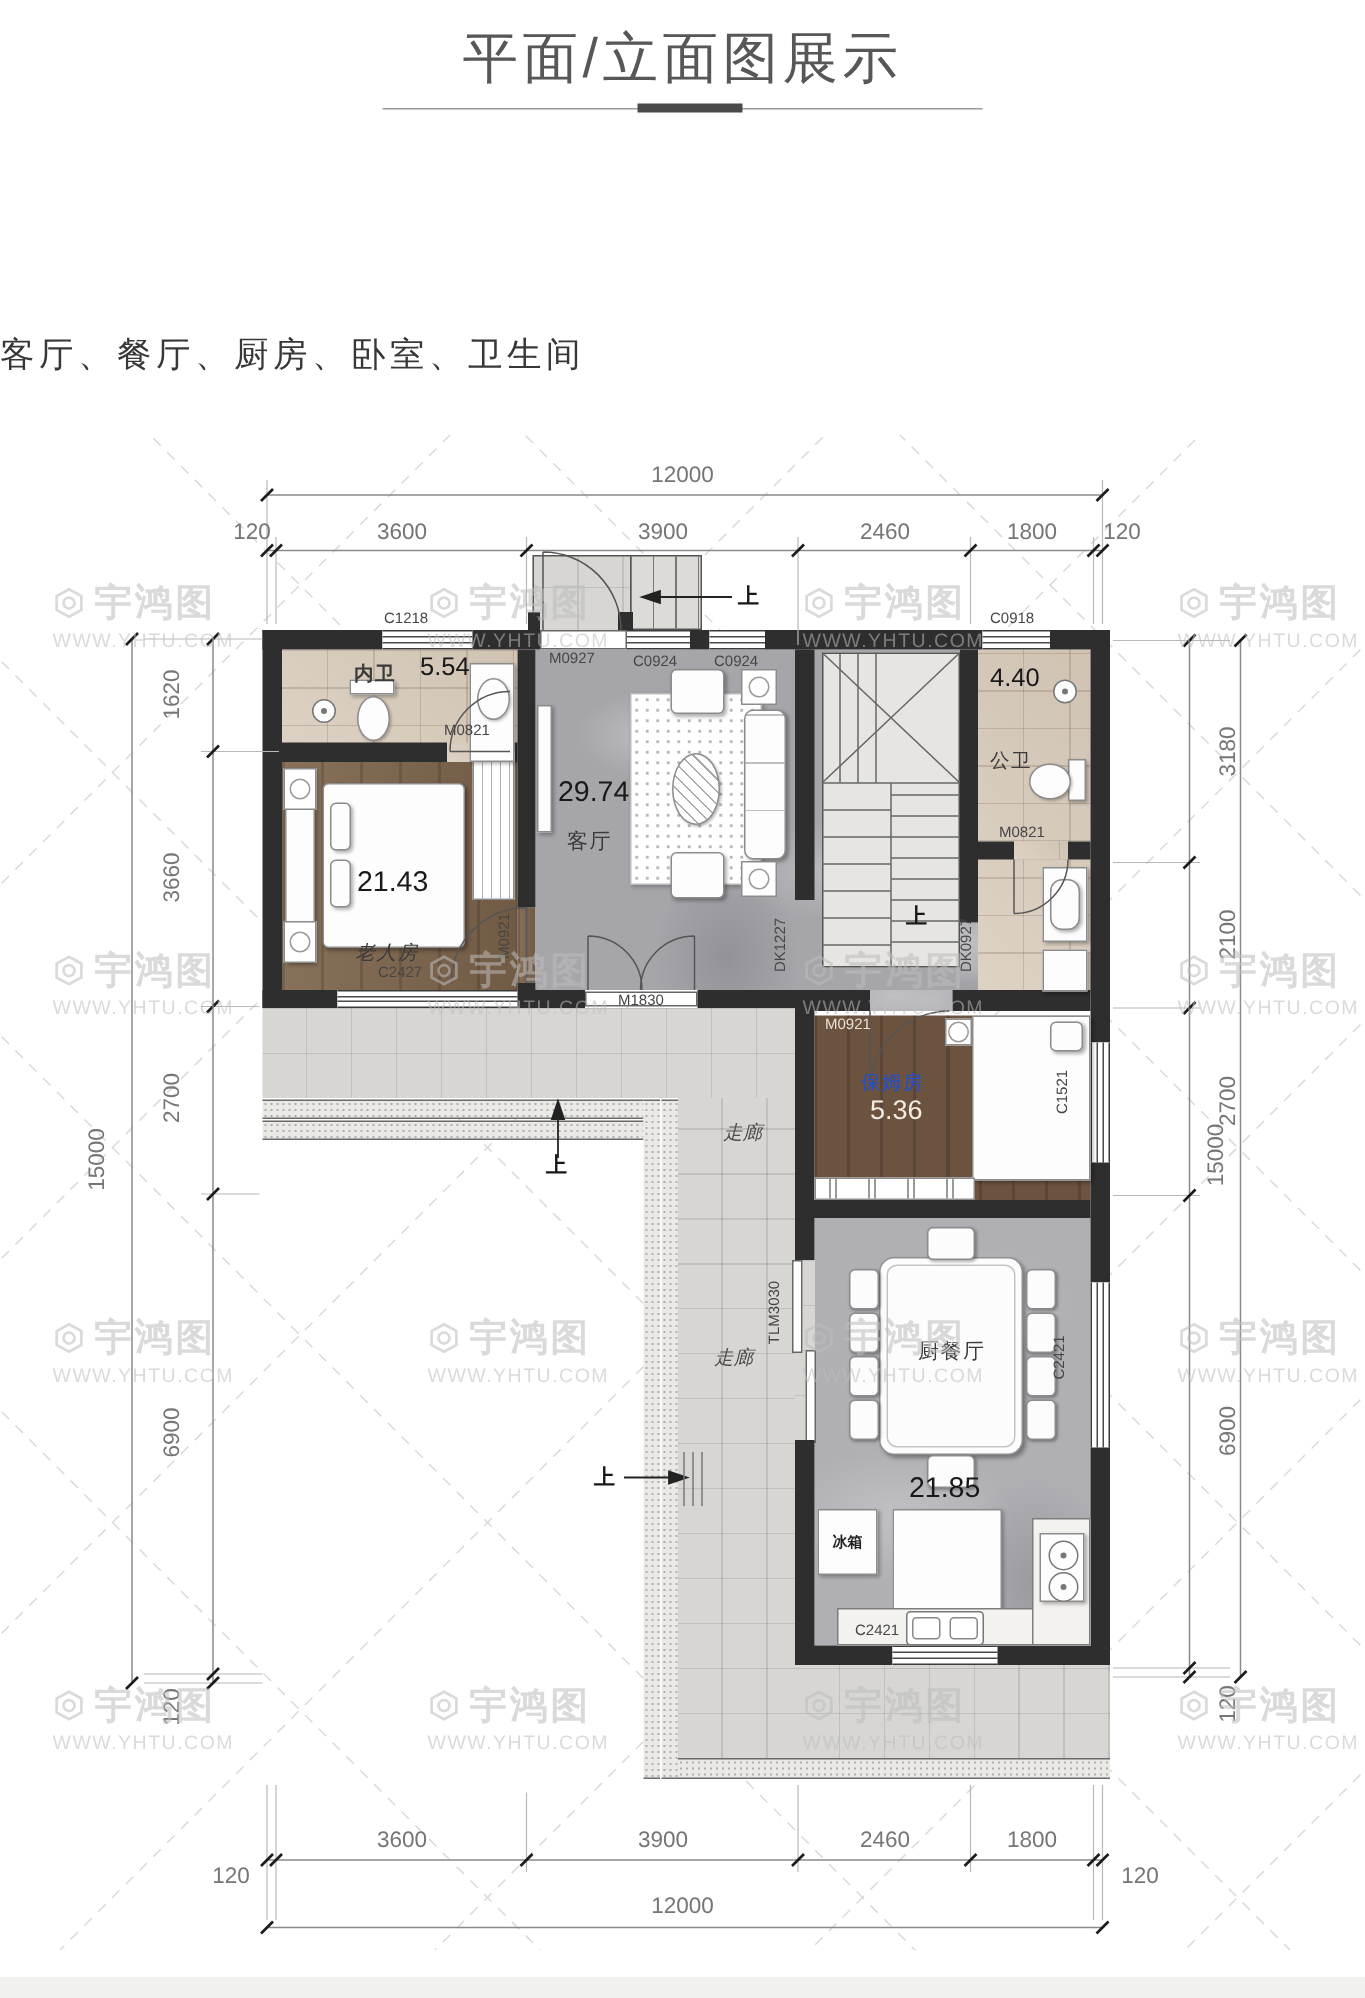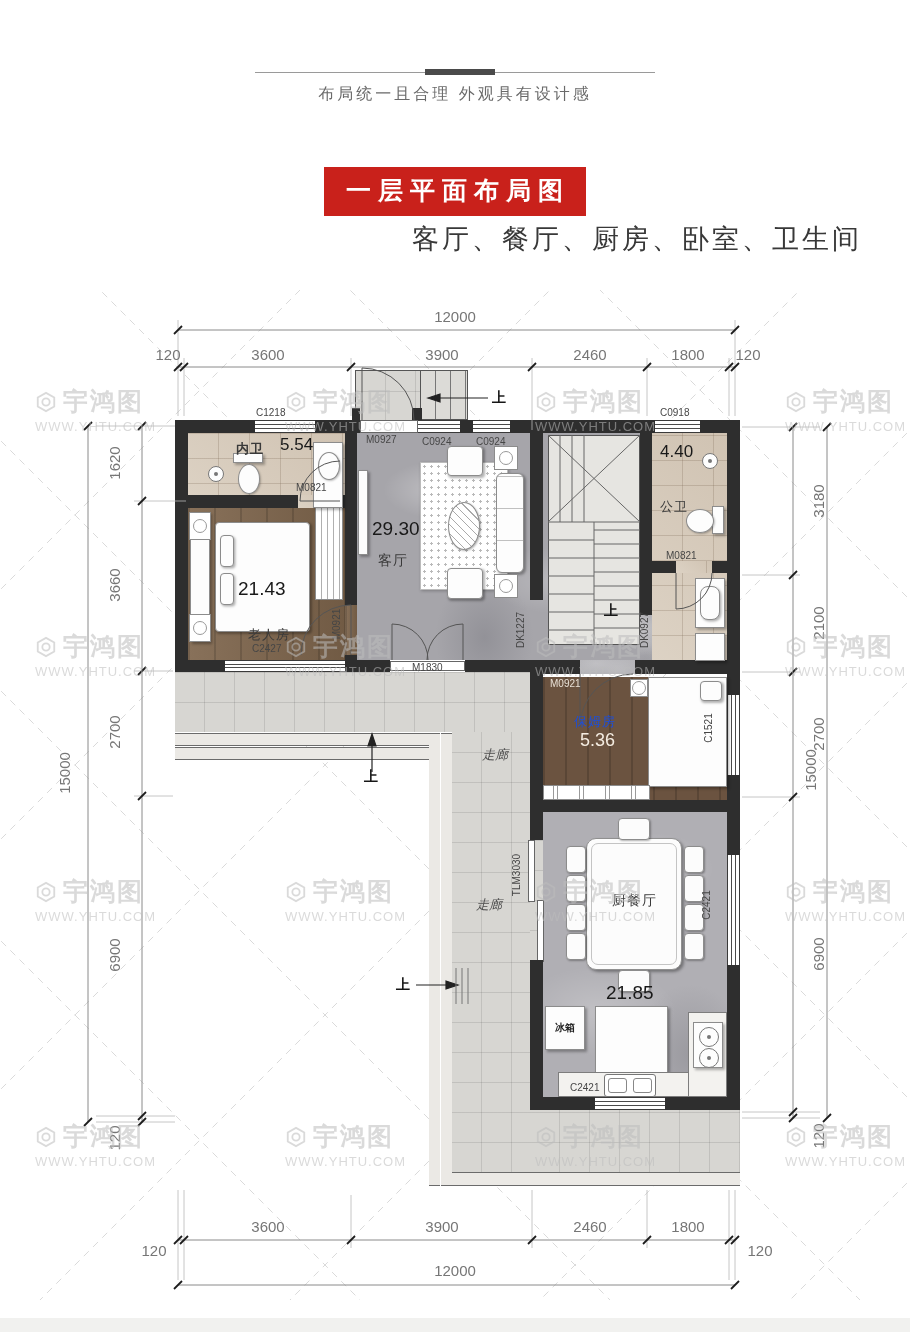--- a/index.html
+++ b/index.html
@@ -8,22 +8,22 @@
   
   .title{position:absolute;top:14px;left:0;width:910px;text-align:center;
          font-size:37px;color:#575757;letter-spacing:3px;}
   .divline{position:absolute;top:72px;left:255px;width:400px;border-top:1px solid #9a9a9a;}
   .divaccent{position:absolute;top:69px;left:425px;width:70px;height:6px;background:#4a4a4a;}
   .subtitle{position:absolute;top:84px;left:0;width:910px;text-align:center;
             font-size:16px;color:#6a6a6a;letter-spacing:3px;}
   .banner{position:absolute;top:167px;left:50%;transform:translateX(-50%);
           background:#c9211b;color:#fff;font-size:25px;font-weight:bold;letter-spacing:7px;
           padding:7px 16px 9px 22px;white-space:nowrap;}
-  .summary{position:absolute;top:221px;left:0;width:862px;text-align:right;
-           font-size:27px;color:#383838;letter-spacing:3px;}
+  .summary{position:absolute;top:221px;left:0;width:862px;text-align:left;
+           font-size:23px;color:#383838;letter-spacing:3px;}
   
   .plan{position:absolute;top:290px;left:0;width:910px;height:1010px;}
   .plan svg.deco{position:absolute;left:0;top:0;z-index:1;}
   .floors{z-index:2}.wallsL{z-index:3}.furnL{z-index:4}
   .plan svg.line{position:absolute;left:0;top:0;z-index:5;}
   .labels{z-index:6}
   .wmL{z-index:7;pointer-events:none;}
   .layer{position:absolute;left:0;top:0;width:100%;height:100%;}
   .wall{position:absolute;background:#2e2e2e;}
   .marble{position:absolute;background-color:#a6a5aa;background-image:
@@ -108,24 +108,23 @@
   .wm{position:absolute;width:170px;color:#bdbdbd;opacity:.55;}
   .wm-row{display:flex;align-items:center;gap:6px;font-size:25px;font-weight:bold;letter-spacing:2px;}
   .wm-url{font-size:13px;letter-spacing:1px;margin-top:1px;}
   .footer{position:absolute;top:1318px;left:0;width:910px;height:14px;background:#f1f1ef;}
 </style>
 </head>
 <body>
 
 <div class="stage">
 
+  <div class="title">平面/立面图展示</div>
   <div class="divline"></div>
   <div class="divaccent"></div>
-  <div class="subtitle">布局统一且合理  外观具有设计感</div>
-  <div class="banner">一层平面布局图</div>
   <div class="summary">客厅、餐厅、厨房、卧室、卫生间</div>
 
   <div class="plan">
 
     <svg class="deco" width="910" height="1010">
       <g stroke="#dadada" stroke-width="1" stroke-dasharray="7 6">
         <line x1="-100" y1="-700" x2="1200" y2="600"></line>
           <line x1="-100" y1="-450" x2="1200" y2="850"></line>
         <line x1="-100" y1="-200" x2="1200" y2="1100"></line>
           <line x1="-100" y1="50" x2="1200" y2="1350"></line>
@@ -394,24 +393,24 @@
       <div class="rarea" style="left:280px;top:145px;font-size:17px;">5.54</div>
       <div class="code" style="left:296px;top:192px;">M0821</div>
       <div class="code" style="left:366px;top:144px;">M0927</div>
       <div class="code" style="left:422px;top:146px;">C0924</div>
       <div class="code" style="left:476px;top:146px;">C0924</div>
       <div class="code" style="left:660px;top:117px;">C0918</div>
       <div class="rarea" style="left:660px;top:152px;font-size:17px;">4.40</div>
       <div class="rname" style="left:660px;top:208px;">公卫</div>
       <div class="code" style="left:666px;top:260px;">M0821</div>
       <div class="rarea" style="left:238px;top:288px;">21.43</div>
-      <div class="rname" style="left:248px;top:336px;">老人房</div>
+      <div class="rname" style="left:237px;top:336px;font-style:italic;">老人房</div>
       <div class="code" style="left:252px;top:353px;">C2427</div>
       <div class="vcode" style="left:306px;top:328px;">M0921</div>
-      <div class="rarea" style="left:372px;top:228px;">29.30</div>
+      <div class="rarea" style="left:372px;top:228px;">29.74</div>
       <div class="rname" style="left:378px;top:262px;font-size:14px;">客厅</div>
       <div class="vcode" style="left:490px;top:334px;">DK1227</div>
       <div class="vcode" style="left:614px;top:334px;">DK0927</div>
       <div class="up" style="left:604px;top:312px;">上</div>
       <div class="up" style="left:492px;top:99px;">上</div>
       <div class="code" style="left:412px;top:372px;">M1830</div>
       <div class="rname" style="left:574px;top:423px;color:#1d4ed8;">保姆房</div>
       <div class="rarea" style="left:580px;top:440px;font-size:18px;color:#f4ece1;">5.36</div>
       <div class="code" style="left:550px;top:388px;color:#e8e0d5;">M0921</div>
       <div class="vcode" style="left:678px;top:432px;">C1521</div>

